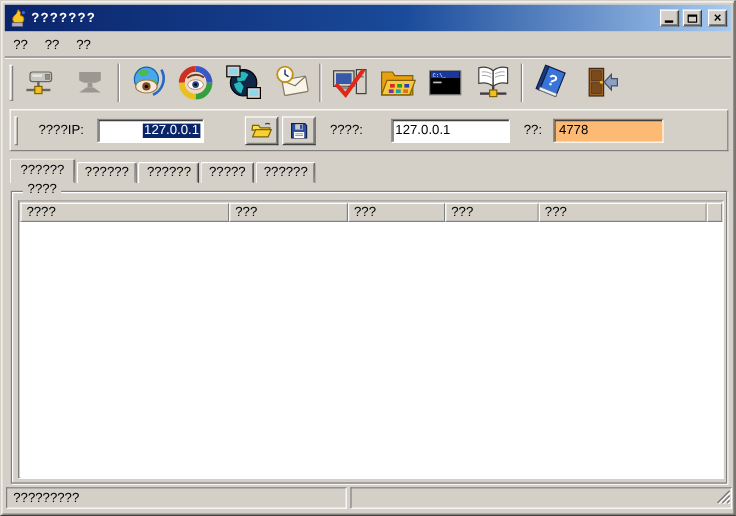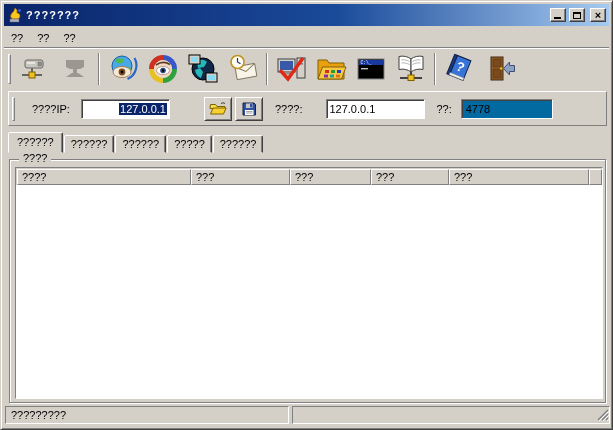--- a/index.html
+++ b/index.html
@@ -69,21 +69,21 @@
   .fld-label { margin-left:12px; white-space:nowrap; }
   .textbox {
     height:20px; background:#fff; padding:2px 2px;
     border:1px solid; border-color:#808080 #fff #fff #808080;
     box-shadow: inset 1px 1px 0 #404040;
     display:flex; align-items:center; overflow:hidden; white-space:nowrap;justify-content:flex-end;
   }
   .textbox .sel { background:#0a246a; color:#fff; padding:0 1px; }
   input.textbox { font-family:"Liberation Sans",sans-serif; font-size:11px; outline:none; }
   .readonly-box {
-    height:20px; background:#0369a1; padding:2px 4px;
+    height:20px; background:#fdba74; padding:2px 4px;
     border:1px solid; border-color:#808080 #fff #fff #808080;
     box-shadow: inset 1px 1px 0 #404040;
     display:flex; align-items:center;
   }
   .mini-btn {
     width:28px; height:24px; background:#d4d0c8;
     border:1px solid; border-color:#fff #404040 #404040 #fff;
     box-shadow: inset 1px 1px 0 #d4d0c8, inset -1px -1px 0 #808080;
     display:flex; align-items:center; justify-content:center; padding:0;
   }

